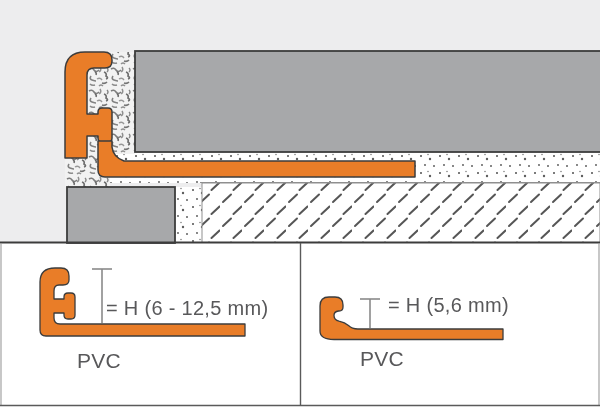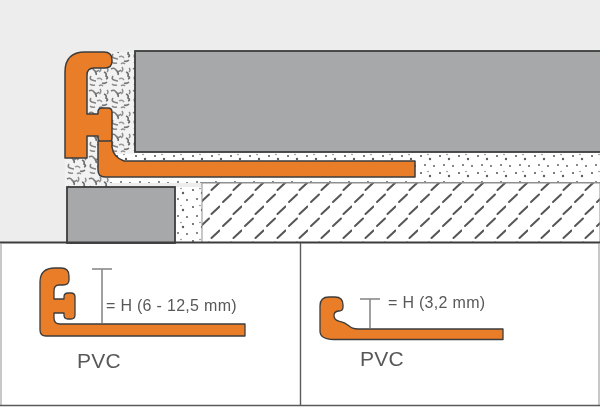--- a/index.html
+++ b/index.html
@@ -11,21 +11,21 @@
     font-family:"Liberation Sans", sans-serif;
   }
   .stage svg{position:absolute;left:0;top:0;}
   .label{
     position:absolute;
     color:var(--text-gray,#58585a);
     white-space:nowrap;
     letter-spacing:.3px;
     user-select:none;
   }
-  .h-label{font-size:16px;}
+  .h-label{font-size:20px;}
   .pvc-label{font-size:21px;margin-left:40px;}
   .tile{fill:var(--tile-gray,#a7a8aa);stroke:var(--outline-dark,#3c3c3c);stroke-width:1.8;}
   .orange{fill:var(--profile-orange,#e97d28);stroke:var(--outline-dark,#3c3c3c);stroke-width:1.5;stroke-linejoin:round;}
   .orange-flat{fill:var(--profile-orange,#e97d28);stroke:var(--outline-dark,#3c3c3c);stroke-width:1.3;stroke-linejoin:round;}
   .bgtop{fill:var(--background-gray,#ededee);}
   .measure{stroke:#8a8a8a;stroke-width:1.6;}
   .section-line{stroke:var(--outline-dark,#3c3c3c);stroke-width:1.8;}
   .panel-line{stroke:#5a5a5a;stroke-width:1.4;}
   .edge-line{stroke:#9a9a9a;stroke-width:1.1;}
   .thin-line{stroke:#8f8f8f;stroke-width:1;}
@@ -112,16 +112,16 @@
 
     <line class="panel-line" x1="300.5" y1="243" x2="300.5" y2="406"></line>
     <line class="edge-line" x1="1" y1="243" x2="1" y2="406"></line>
     <line class="edge-line" x1="599" y1="243" x2="599" y2="406"></line>
     <line class="panel-line" x1="0" y1="405.5" x2="600" y2="405.5"></line>
   </svg>
 
   <div class="label h-label" style="left:106px;top:297px;">= H (6 - 12,5 mm)</div>
   <div class="label pvc-label" style="left:37px;top:349px;">PVC</div>
 
-  <div class="label h-label" style="left:388px;top:294px;">= H (3,2 mm)</div>
+  <div class="label h-label" style="left:388px;top:294px;">= H (5,6 mm)</div>
   <div class="label pvc-label" style="left:320px;top:347px;">PVC</div>
 
 </div>
 
 </body></html>

